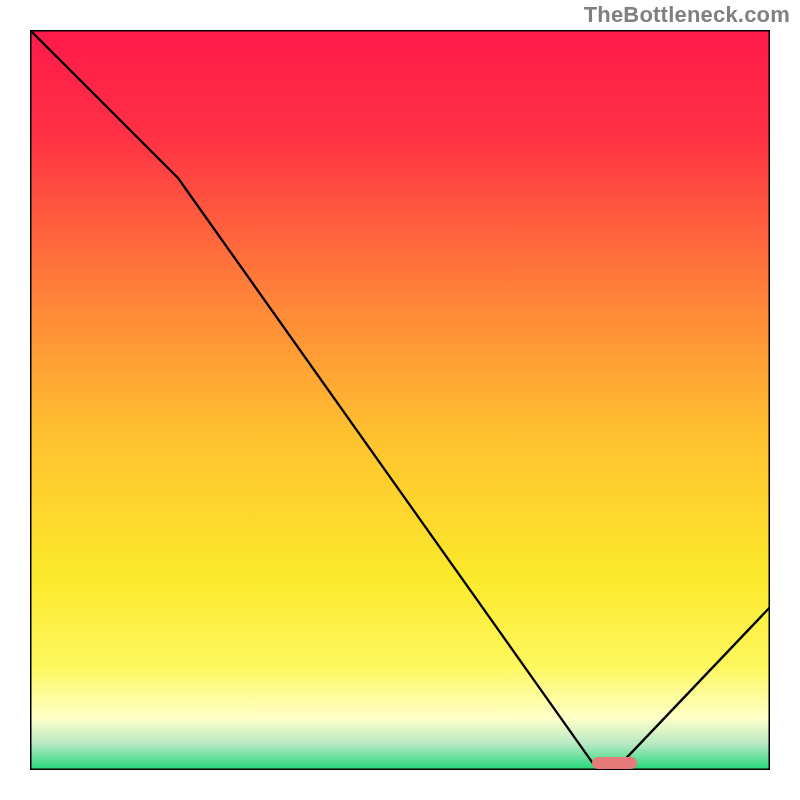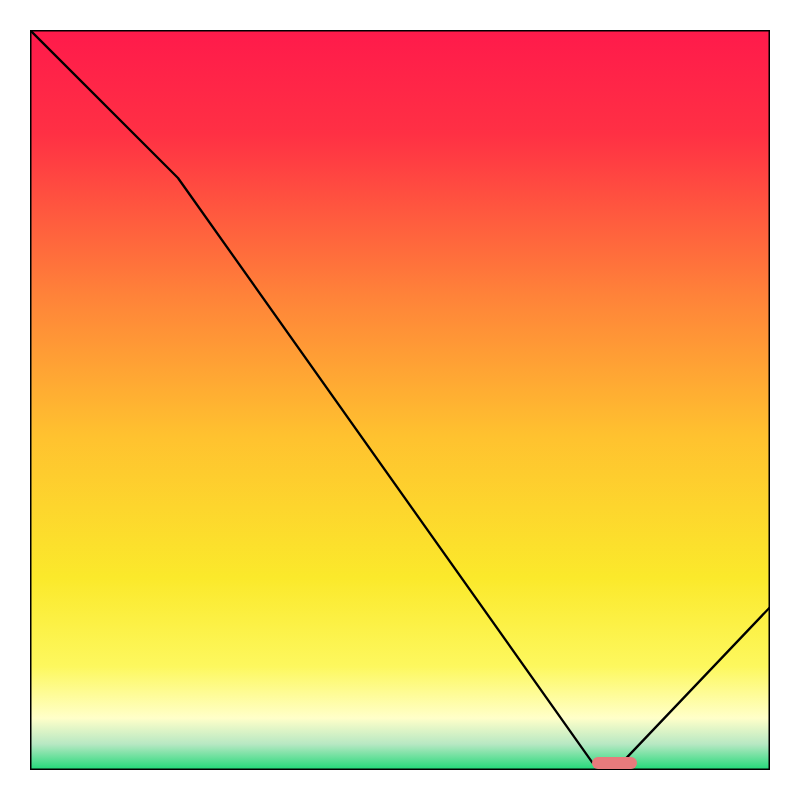--- a/index.html
+++ b/index.html
@@ -40,20 +40,21 @@
     background: #e77b7c;
     border-radius: 6px;
     height: 12px;
   }
 </style>
 </head>
 <body>
 
 <div class="stage">
 
+  <div class="watermark">TheBottleneck.com</div>
 
   <div class="plot">
 
     <svg width="740" height="740" viewBox="0 0 740 740" preserveAspectRatio="none">
         <defs>
           <linearGradient id="bg-grad" x1="0" y1="0" x2="0" y2="1">
             <stop offset="0.00%" stop-color="#ff1a4b"></stop>
             <stop offset="14.00%" stop-color="#ff3044"></stop>
             <stop offset="36.00%" stop-color="#ff8339"></stop>
             <stop offset="55.00%" stop-color="#ffc22f"></stop>

